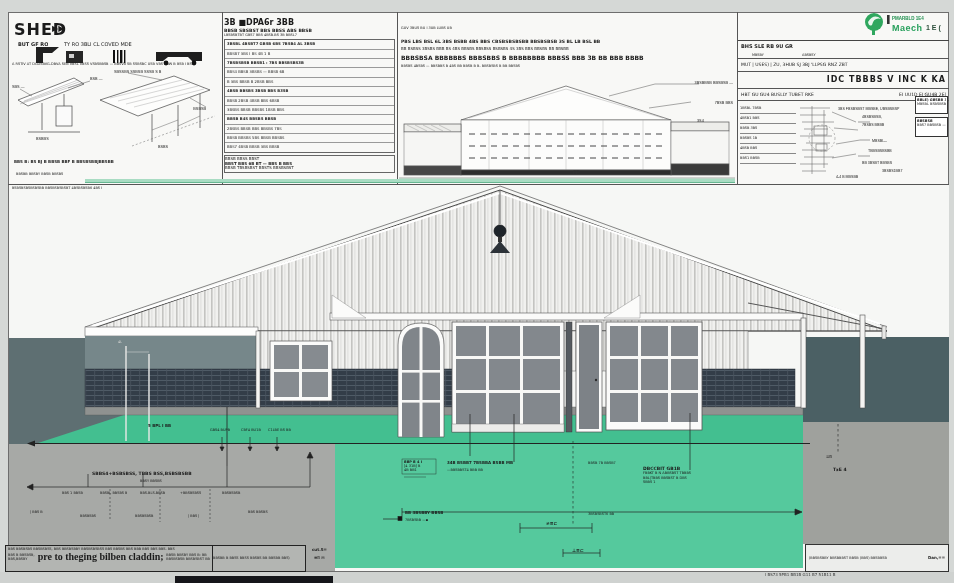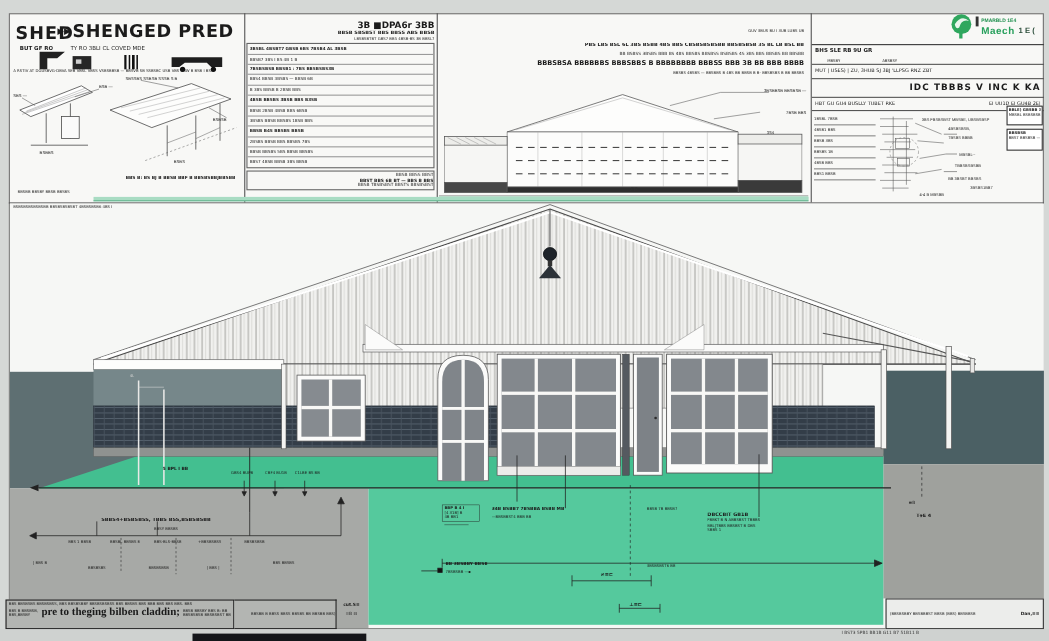--- a/index.html
+++ b/index.html
@@ -2,21 +2,21 @@
 <html><head>
 <meta charset="utf-8">
 <style>
   html,body{margin:0;padding:0;background:#d5d8d6;}
   #stage{position:relative;width:954px;height:583px;background:#d5d8d6;overflow:hidden;
          font-family:"Liberation Sans",sans-serif;color:#1a1a1a;}
   .ab{position:absolute;}
   .t{font-family:"DejaVu Sans",sans-serif;color:#1b1b1b;white-space:nowrap;line-height:1.2;overflow:hidden;}
   .f35{font-size:3.5px;} .f4{font-size:4px;} .f45{font-size:4.5px;} .f5{font-size:5px;}
   .f6{font-size:6px;} .f8{font-size:8px;} .f10{font-size:10px;} .f15{font-size:16px;}
-  .b{font-weight:bold;} .c{text-align:right;} .r{text-align:right;}
+  .b{font-weight:bold;} .c{text-align:left;} .r{text-align:right;}
   .sheet{left:8px;top:12px;width:941px;height:560px;background:#f8f8f6;border:1px solid #6e6e6e;box-sizing:border-box;}
   .vline{width:1px;background:#555;}
   .hline{height:1px;background:#555;}
   .specrow{height:8.4px;border-bottom:0.5px solid #9a9a9a;font-size:3.8px;
            font-family:"DejaVu Sans",sans-serif;color:#222;white-space:nowrap;overflow:hidden;padding-left:2px;line-height:8.4px;}
   .tbrow{border-bottom:1px solid #444;}
   .minirow{height:9px;border-bottom:.5px solid #888;font-size:3.5px;line-height:9px;
            font-family:"DejaVu Sans",sans-serif;white-space:nowrap;overflow:hidden;color:#222;}
   .notebox{background:#b3b5b2;border:1px solid #222;box-sizing:border-box;}
 </style>
@@ -28,21 +28,20 @@
   <div class="ab sheet"></div>
 
   <div class="ab vline" style="left:222px;top:12px;height:172px;"></div>
   <div class="ab vline" style="left:397px;top:12px;height:172px;"></div>
   <div class="ab vline" style="left:737px;top:12px;height:172px;"></div>
   <div class="ab hline" style="left:8px;top:184px;width:941px;"></div>
 
   <div class="ab" style="left:8px;top:12px;width:214px;height:172px;">
     <span class="ab t f15 b" style="left:6px;top:8px;letter-spacing:1px;">SHED</span>
     <span class="ab t f8 b" style="left:44px;top:12px;">▶▶</span>
-    <span class="ab t f15 b" style="left:58px;top:7px;letter-spacing:.5px;">SHENGED PRED</span>
     <span class="ab t f5 b" style="left:10px;top:29px;">BUT GF RO</span>
     <span class="ab t f5" style="left:56px;top:29px;">TY RO 3BLI CL COVED MDE</span>
 
     <svg class="ab" style="left:4px;top:32px;" width="206" height="22" viewBox="0 0 206 22">
       <path d="M24,3 L47,3 L40,9 L31,9 L31,19 L24,19 Z" fill="#202020"></path>
       <rect x="54" y="7" width="17" height="12" fill="#262626"></rect>
       <rect x="57" y="10" width="5" height="4" fill="#cfcfcf"></rect>
       <g>
         <rect x="101" y="6" width="2" height="13" fill="#111"></rect>
           <rect x="105" y="6" width="1.4" height="13" fill="#111"></rect>

